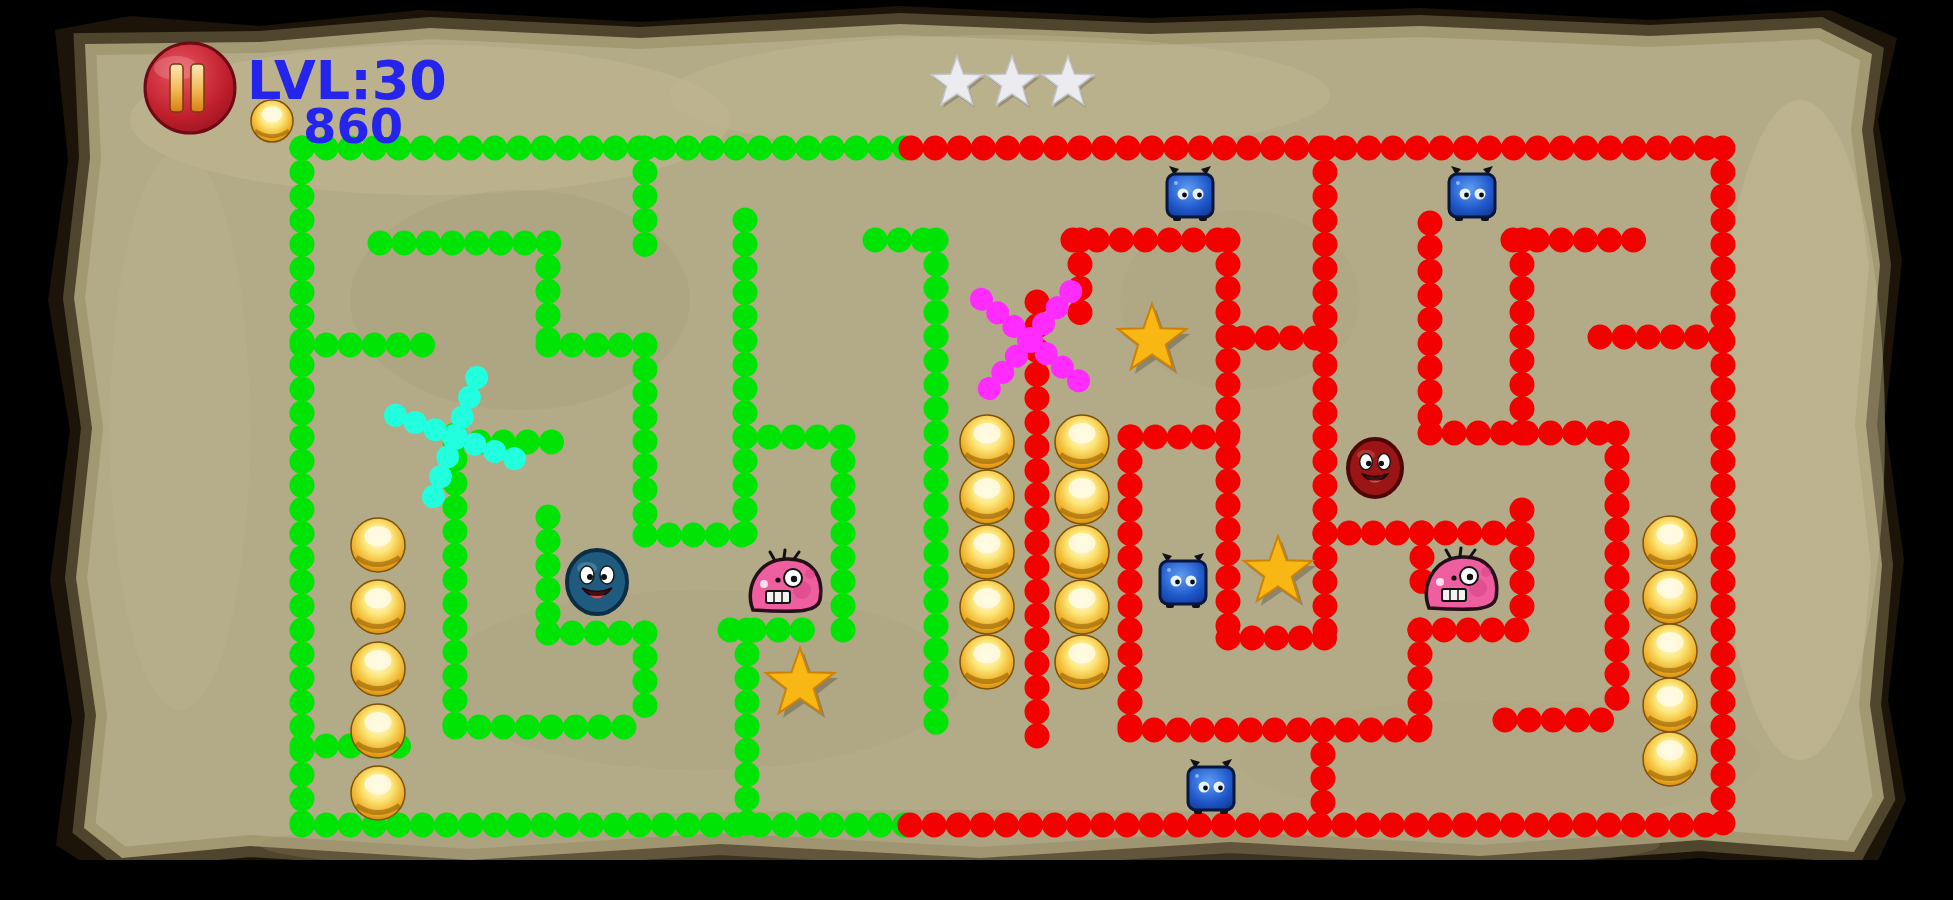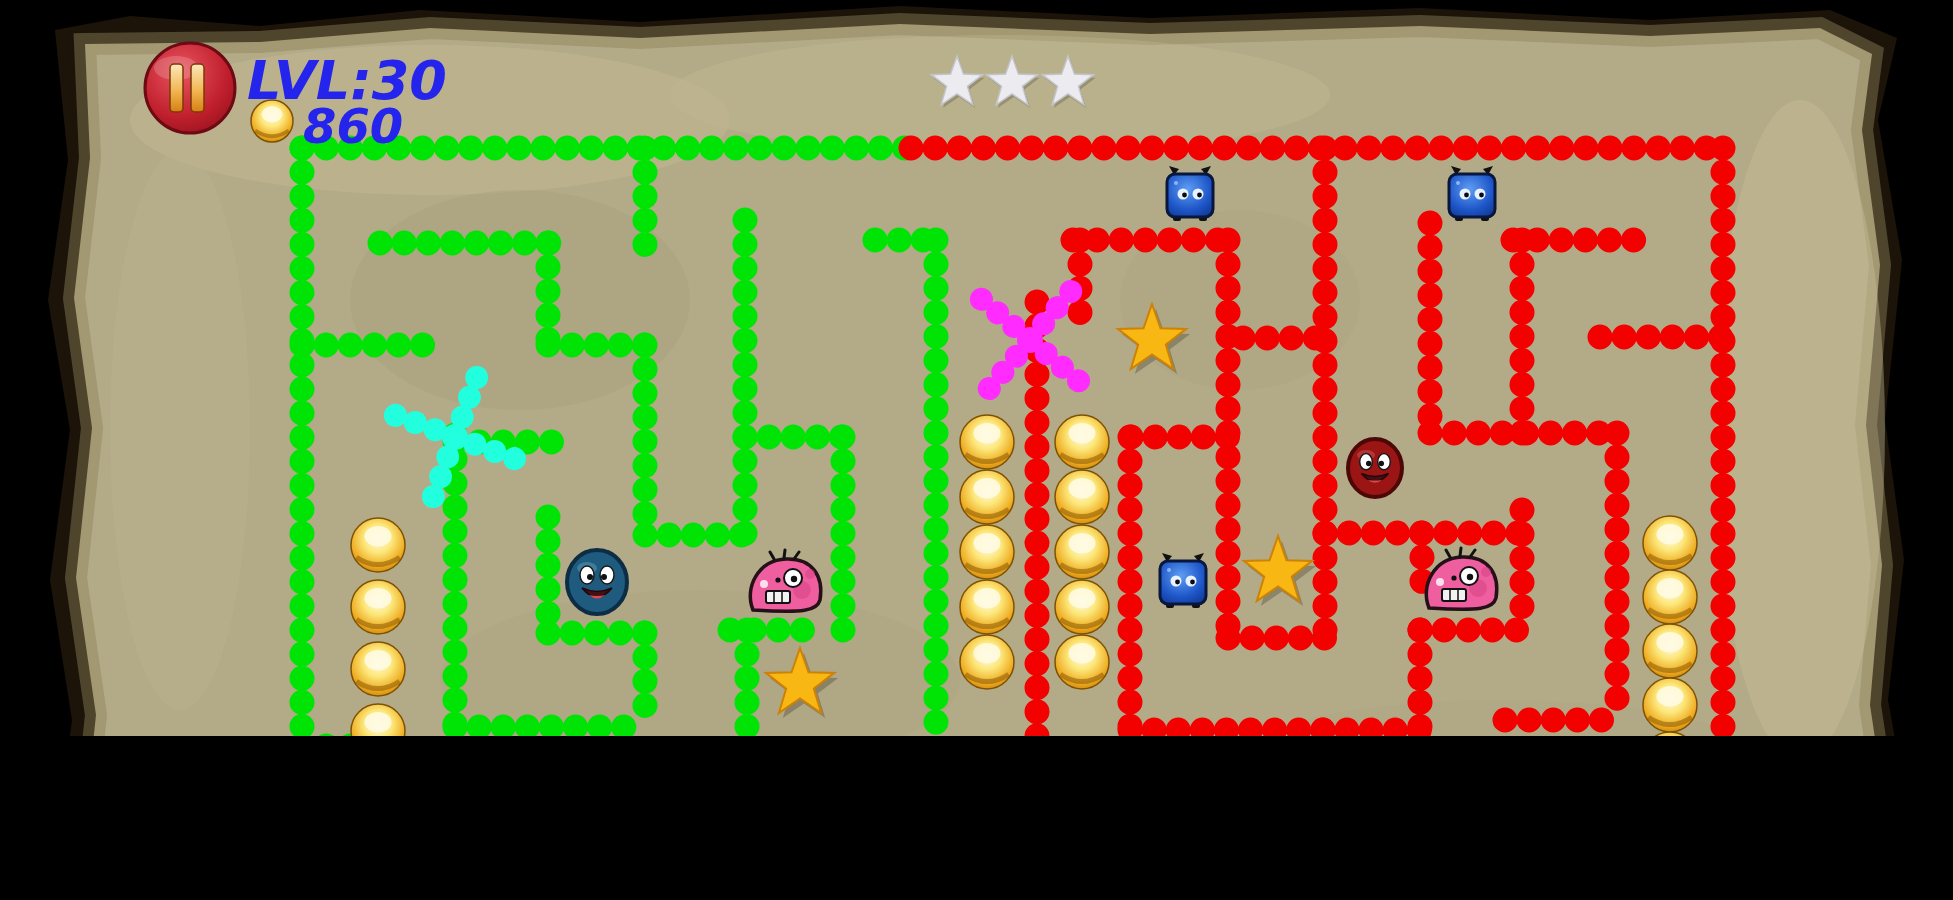--- a/index.html
+++ b/index.html
@@ -1,16 +1,16 @@
 <!DOCTYPE html>
 <html><head>
 <meta charset="utf-8">
 <style>
   html,body{margin:0;padding:0;background:#000;}
-  .stage{position:relative;width:1953px;height:736px;overflow:hidden;background:#b91c1c;font-style:italic;}
+  .stage{position:relative;width:1953px;height:860px;overflow:hidden;background:#b91c1c;}
   .stage svg{display:block;width:1953px;height:900px;}
   text{font-family:"DejaVu Sans","Liberation Sans",sans-serif;}
   .hud-text{font-weight:bold;}
 </style>
 </head>
 <body>
 
 <div class="stage">
 <svg viewBox="0 0 1953 900">
   <defs>

